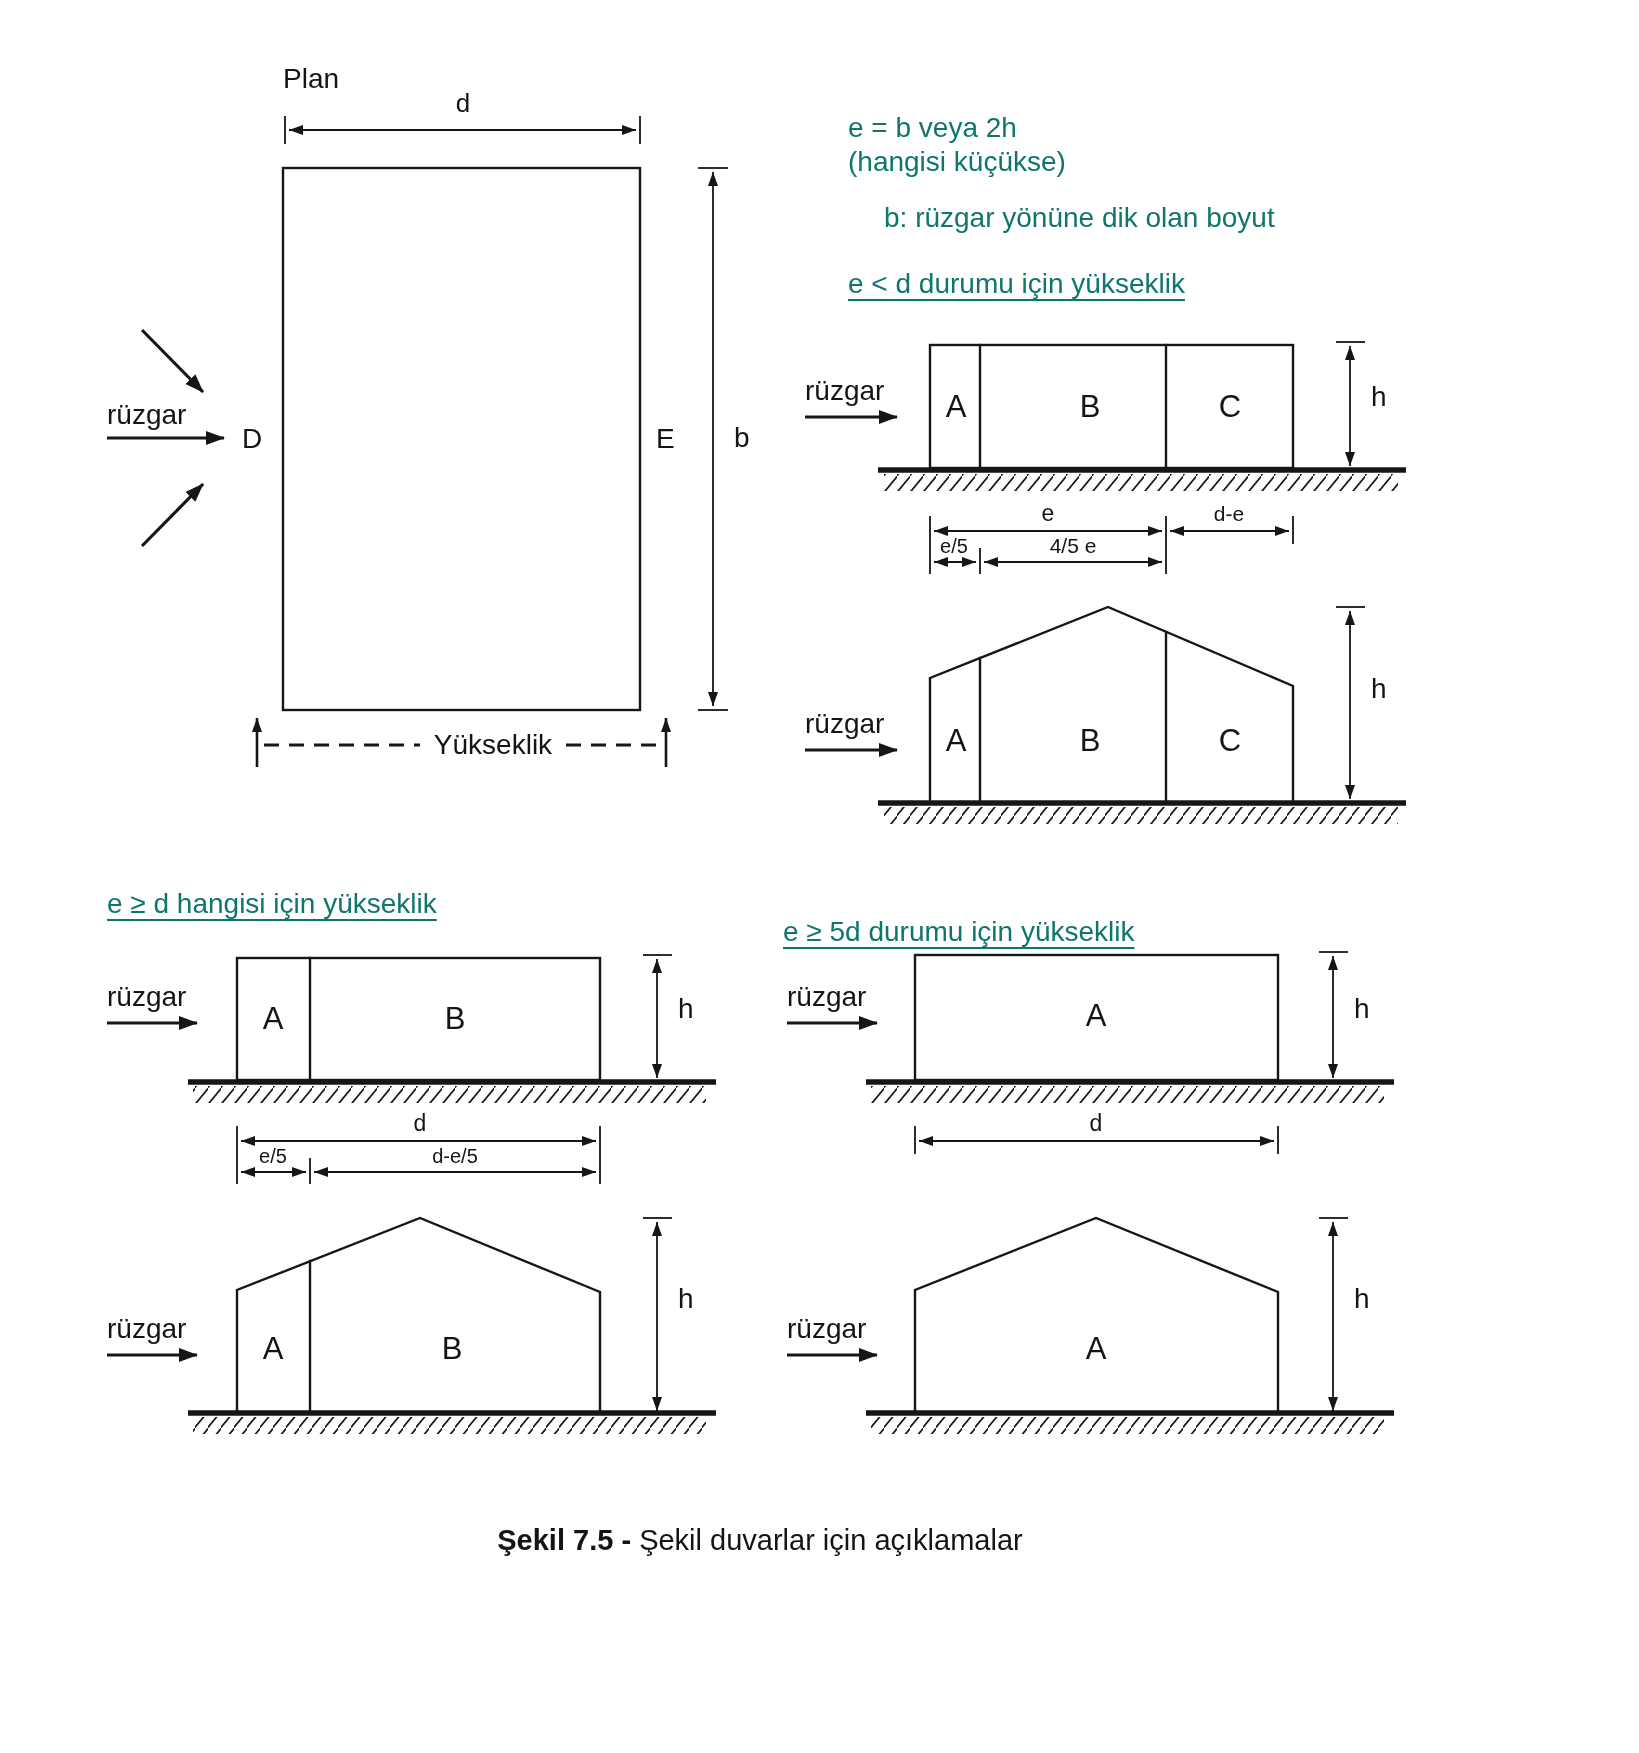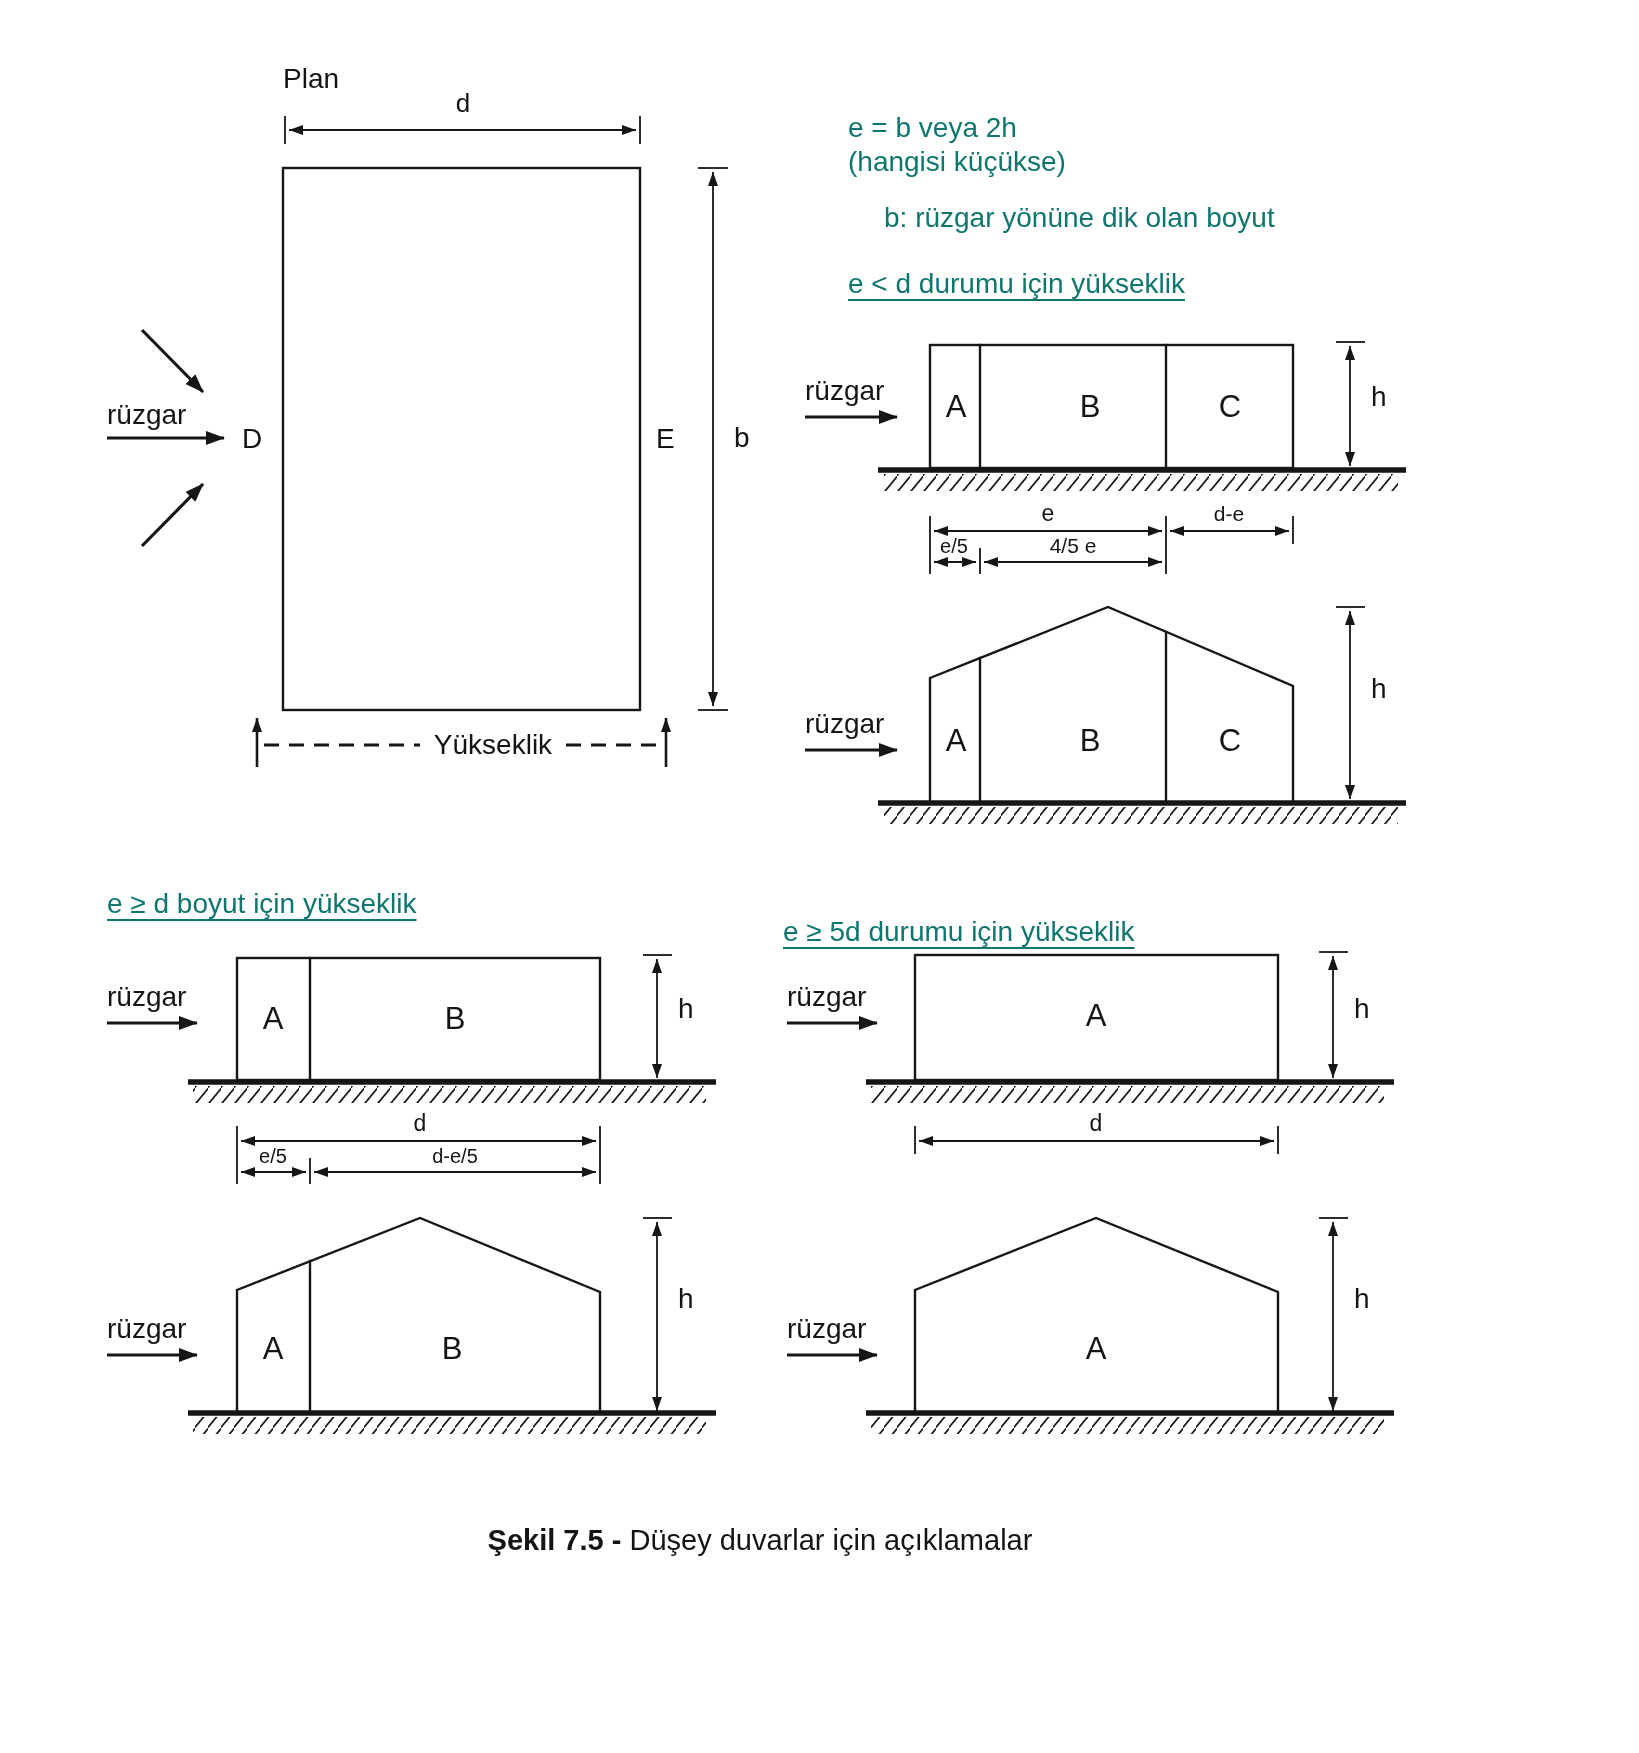--- a/index.html
+++ b/index.html
@@ -209,18 +209,18 @@
     <line x1="1333" y1="1222" x2="1333" y2="1411" class="dim" marker-start="url(#ah)" marker-end="url(#ah)"></line>
     <text x="1354" y="1308" class="t28">h</text>
   </g>
 </svg>
 
 <div class="ov" style="left:848px; top:112px;">e = b veya 2h</div>
 <div class="ov" style="left:848px; top:146px;">(hangisi küçükse)</div>
 <div class="ov" style="left:884px; top:202px;">b: rüzgar yönüne dik olan boyut</div>
 
 <div class="ov heading" style="left:848px; top:268px;">e &lt; d durumu için yükseklik</div>
-<div class="ov heading" style="left:107px; top:888px;">e ≥ d boyut için yükseklik</div>
+<div class="ov heading" style="left:107px; top:888px;">e ≥ d hangisi için yükseklik</div>
 <div class="ov heading" style="left:783px; top:888px;margin-top:28px;">e ≥ 5d durumu için yükseklik</div>
 
-<div class="caption"><span class="b">Şekil 7.5 - </span><span>Düşey duvarlar için açıklamalar</span></div>
+<div class="caption"><span class="b">Şekil 7.5 - </span><span>Şekil duvarlar için açıklamalar</span></div>
 
 </div>
 
 </body></html>

